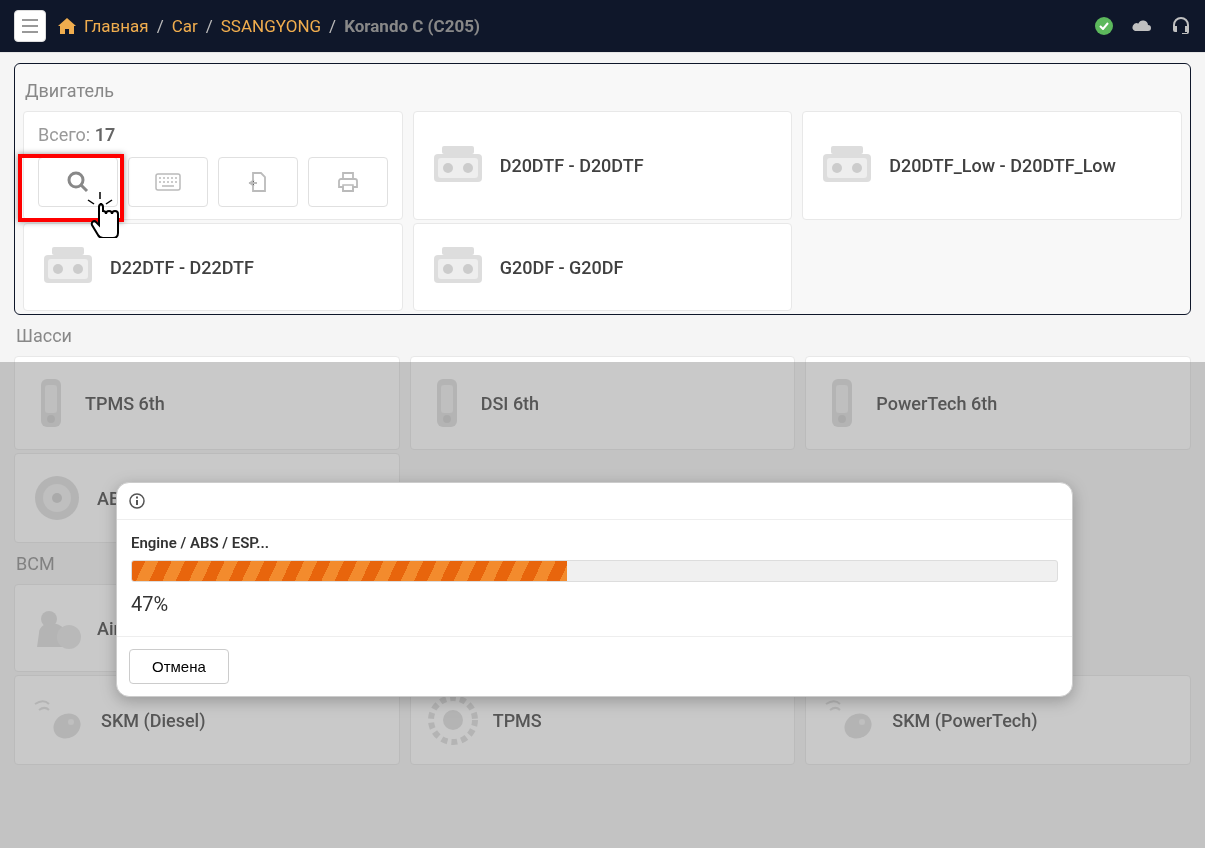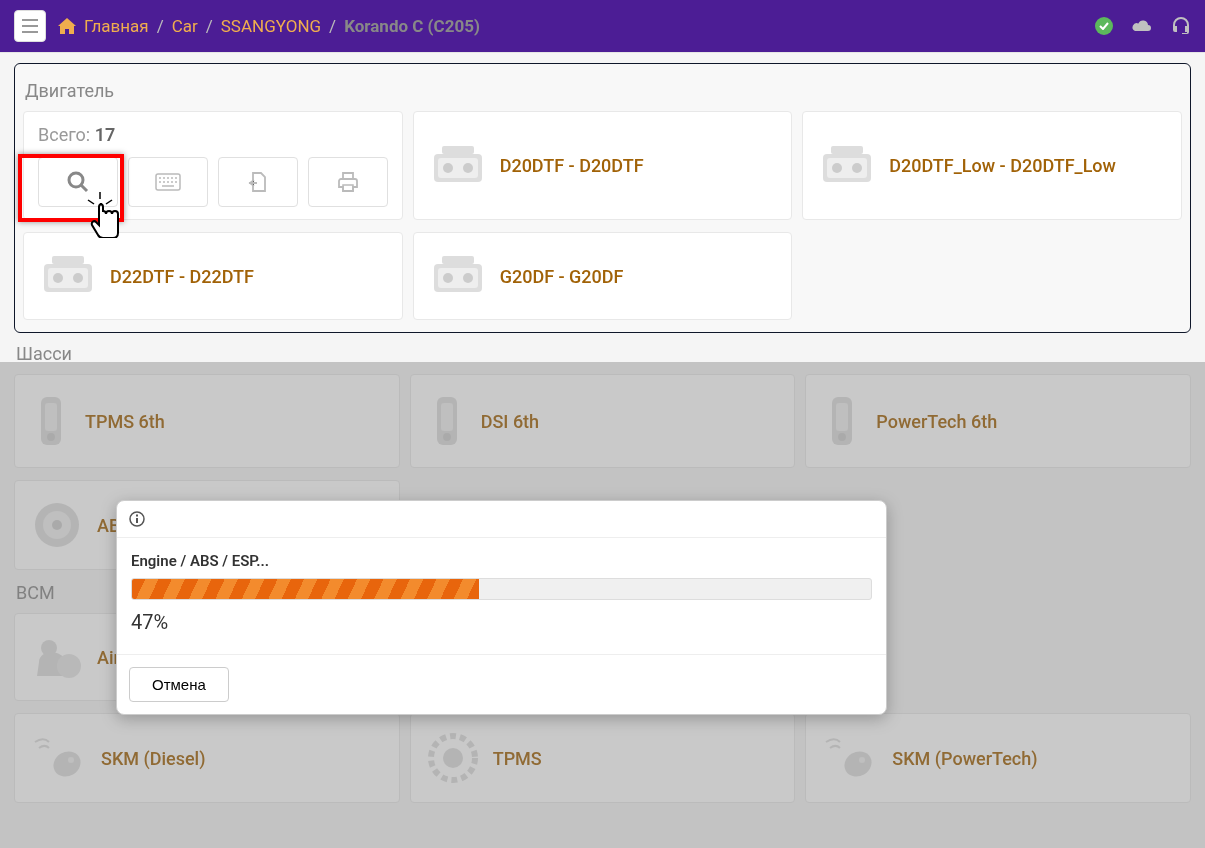--- a/index.html
+++ b/index.html
@@ -3,21 +3,21 @@
 <meta charset="utf-8">
 <style>
   * { box-sizing: border-box; margin: 0; padding: 0; }
   body {
     font-family: -apple-system, BlinkMacSystemFont, "Segoe UI", Roboto, Arial, sans-serif;
     background: #f5f5f5;
     font-size: 14px;
     color: #333;
   }
   .topbar {
-    background: #4c1d95;
+    background: #0f172a;
     border-bottom: 1px solid #e5e5e5;
     padding: 10px 14px;
     display: flex;
     align-items: center;
     gap: 12px;
   }
   .menu-btn {
     width: 32px; height: 32px;
     border: 1px solid #ddd;
     border-radius: 4px;
@@ -45,33 +45,33 @@
     border: 1px solid #0f172a;
     border-radius: 6px;
     padding: 6px 8px 0 8px;
     margin-bottom: 4px;
     background: #f8f8f8;
   }
   .row {
     display: grid;
     grid-template-columns: 1fr 1fr 1fr;
     gap: 10px;
-    margin-bottom: 12px;
+    margin-bottom: 3px;
   }
   .card {
     background: #fff;
     border: 1px solid #e8e8e8;
     border-radius: 4px;
     display: flex;
     align-items: center;
     padding: 18px 16px;
     gap: 14px;
     min-height: 88px;
   }
-  .card-label { font-size: 18px; color: #a16207; font-weight: 500; }
+  .card-label { font-size: 18px; color: #404040; font-weight: 500; }
   .card-icon { color: #c8c8c8; }
   .toolbar-card {
     display: block;
     padding: 12px 14px;
   }
   .total-label { color: #999; font-size: 18px; }
   .total-value { color: #666; font-size: 18px; font-weight: 600; }
   .toolbar-buttons {
     display: grid;
     grid-template-columns: repeat(4, 1fr);
@@ -98,25 +98,25 @@
   .overlay {
     position: fixed;
     left: 0; right: 0;
     top: 362px;
     bottom: 0;
     background: rgba(120,120,120,0.4);
   }
   .modal {
     position: fixed;
     left: 116px;
-    top: 500px;
-    width: 771px;
+    top: 482px;
+    width: 957px;
     background: #fff;
     border: 1px solid #ccc;
-    border-radius: 8px;
+    border-radius: 13px;
     box-shadow: 0 4px 16px rgba(0,0,0,0.25);
     z-index: 20;
   }
   .modal-header {
     padding: 10px 12px;
     border-bottom: 1px solid #eee;
     display: flex; align-items: center;
     color: #555;
   }
   .modal-body { padding: 14px 14px 20px; }

